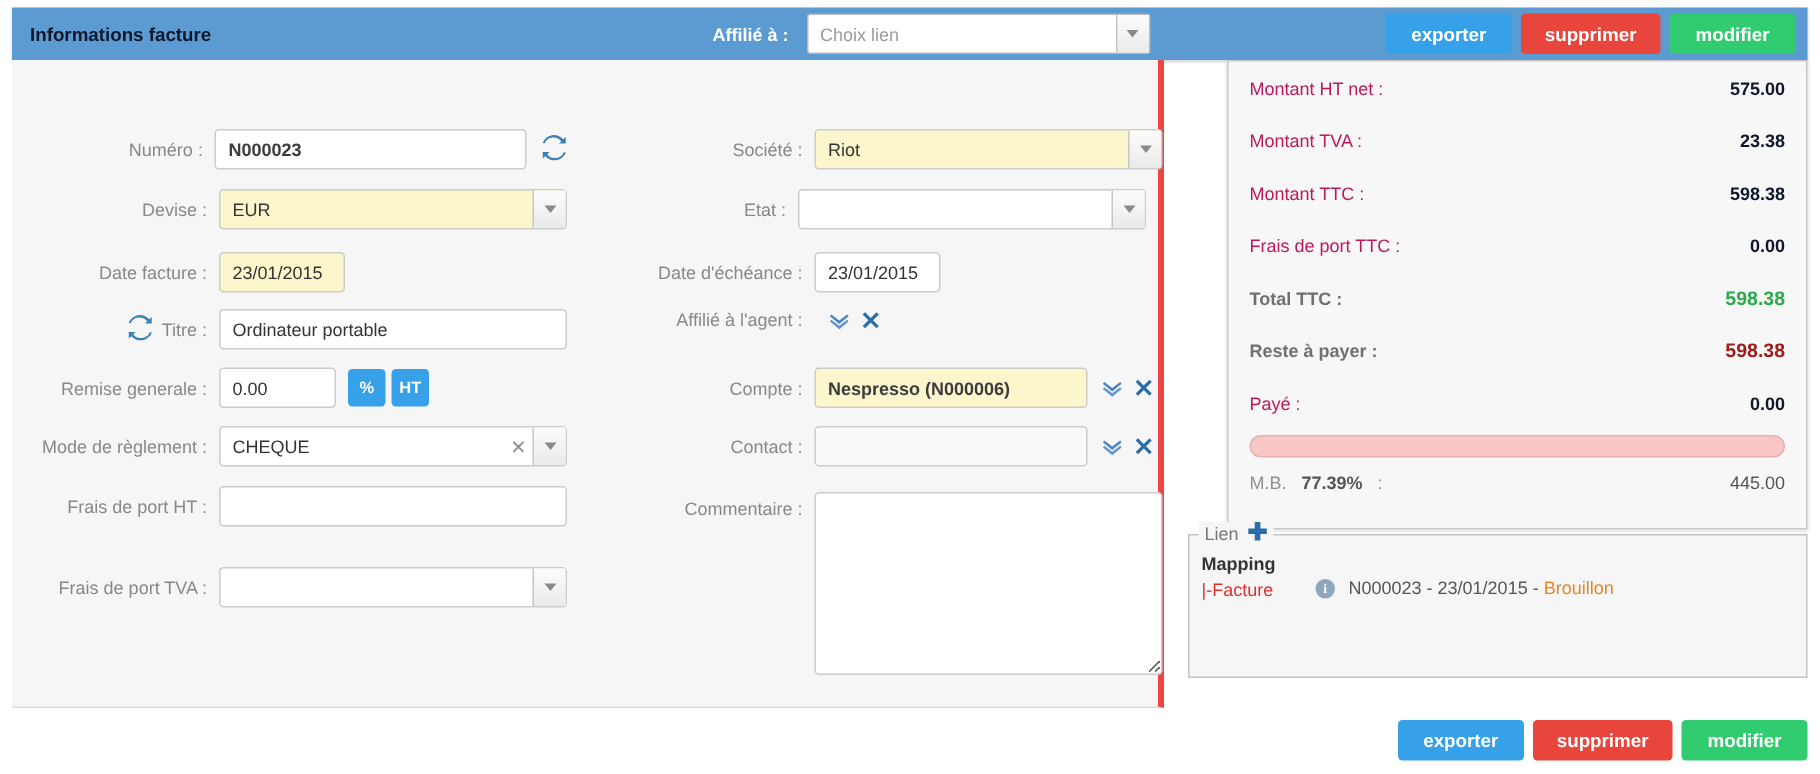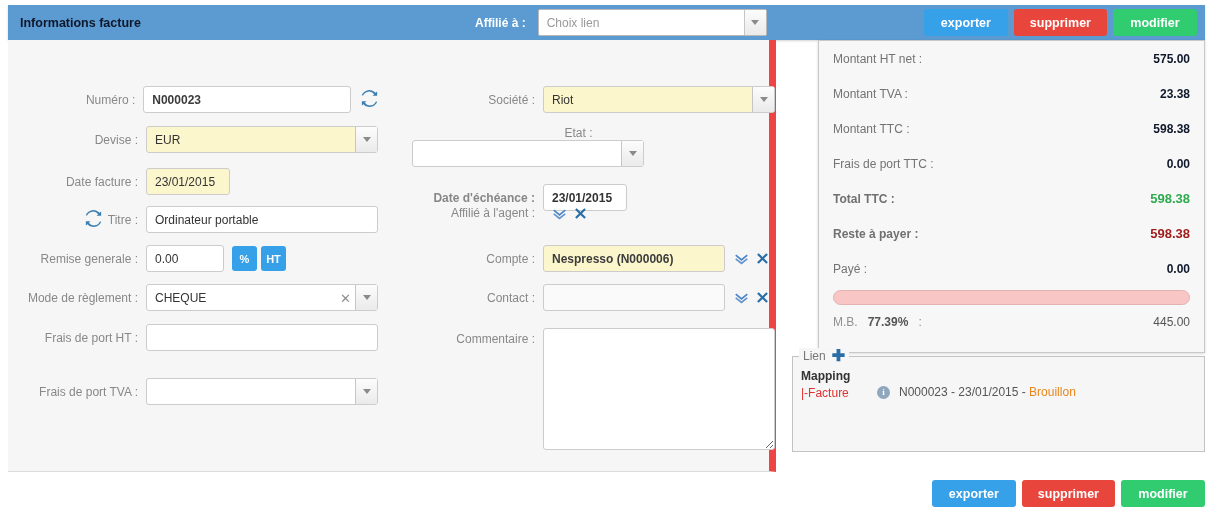--- a/index.html
+++ b/index.html
@@ -58,21 +58,21 @@
     display: flex; align-items: center; justify-content: center;
   }
   .btn-export { background: #36a0e8; }
   .btn-delete { background: #e8453c; }
   .btn-modify { background: #31cc70; }
 
   
   .form-panel {
     position: absolute; left: 8px; top: 40px; width: 768px; height: 432px;
     background: #f6f6f6;
-    border-right: 7px solid #ef4444;
+    border-right: 4px solid #ef4444;
     border-bottom: 1px solid #dcdcdc;
   }
   .doc-title {
     position: absolute; left: 145px; top: 45px;
     color: #e8861e; font-size: 19px; font-weight: bold; letter-spacing: .5px;
   }
 
   .row { position: absolute; display: flex; align-items: center; }
   .lbl {
     color: #888; font-size: 12px; text-align: right;
@@ -115,21 +115,21 @@
   
   .summary {
     position: absolute; left: 818px; top: 40px; width: 387px; height: 313px;
     background: #f7f7f7; border: 1px solid #c8c8c8;
     box-shadow: 0 1px 3px rgba(0,0,0,.14);
   }
   .srow {
     display: flex; align-items: center; justify-content: space-between;
     padding: 0 14px; height: 35px;
   }
-  .srow .sl { color: #737373; font-size: 12px; }
+  .srow .sl { color: #be185d; font-size: 12px; }
   .srow .sv { font-size: 12px; font-weight: bold; color: #0f172a; }
   .sv.green { color: #2eaa4e; font-size: 13px; }
   .sv.red { color: #9e1b1b; font-size: 13px; }
   .sl.strong { color: #707070; font-weight: bold; }
   .progress-wrap { padding: 4px 14px 0; }
   .progress {
     height: 15px; border-radius: 8px; background: #f9c6c6;
     border: 1px solid #e3b3b3;
   }
   .mb-row { display: flex; align-items: center; justify-content: space-between; padding: 10px 14px 0; }
@@ -274,31 +274,31 @@
     <div class="row" style="left:390px; top:46px;">
       <span class="lbl" style="width:145px;">Société :</span>
       <span class="fld yellow withsel" style="width:232px;">
         <span class="txt">Riot</span>
         <span class="sel-arrow">
             <i class="caret-d"></i>
           </span>
       </span>
     </div>
 
-    <div class="row" style="left:404px; top:86px;flex-direction:column;">
+    <div class="row" style="left:379px; top:86px;">
       <span class="lbl" style="width:145px;">Etat :</span>
       <span class="fld empty withsel" style="width:232px;">
         <span class="txt"></span>
         <span class="sel-arrow">
             <i class="caret-d"></i>
           </span>
       </span>
     </div>
 
-    <div class="row" style="left:390px; top:144px;font-weight:bold;">
+    <div class="row" style="left:390px; top:128px;">
       <span class="lbl" style="width:145px;">Date d'échéance :</span>
       <span class="fld" style="width:84px;">
         <span class="txt">23/01/2015</span>
       </span>
     </div>
 
     <div class="row" style="left:390px; top:166px;">
       <span class="lbl" style="width:145px;">Affilié à l'agent :</span>
       <span class="chev2" style="margin-left:10px;">
         <svg width="13" height="13" viewBox="0 0 16 16" fill="#4a84c4">

